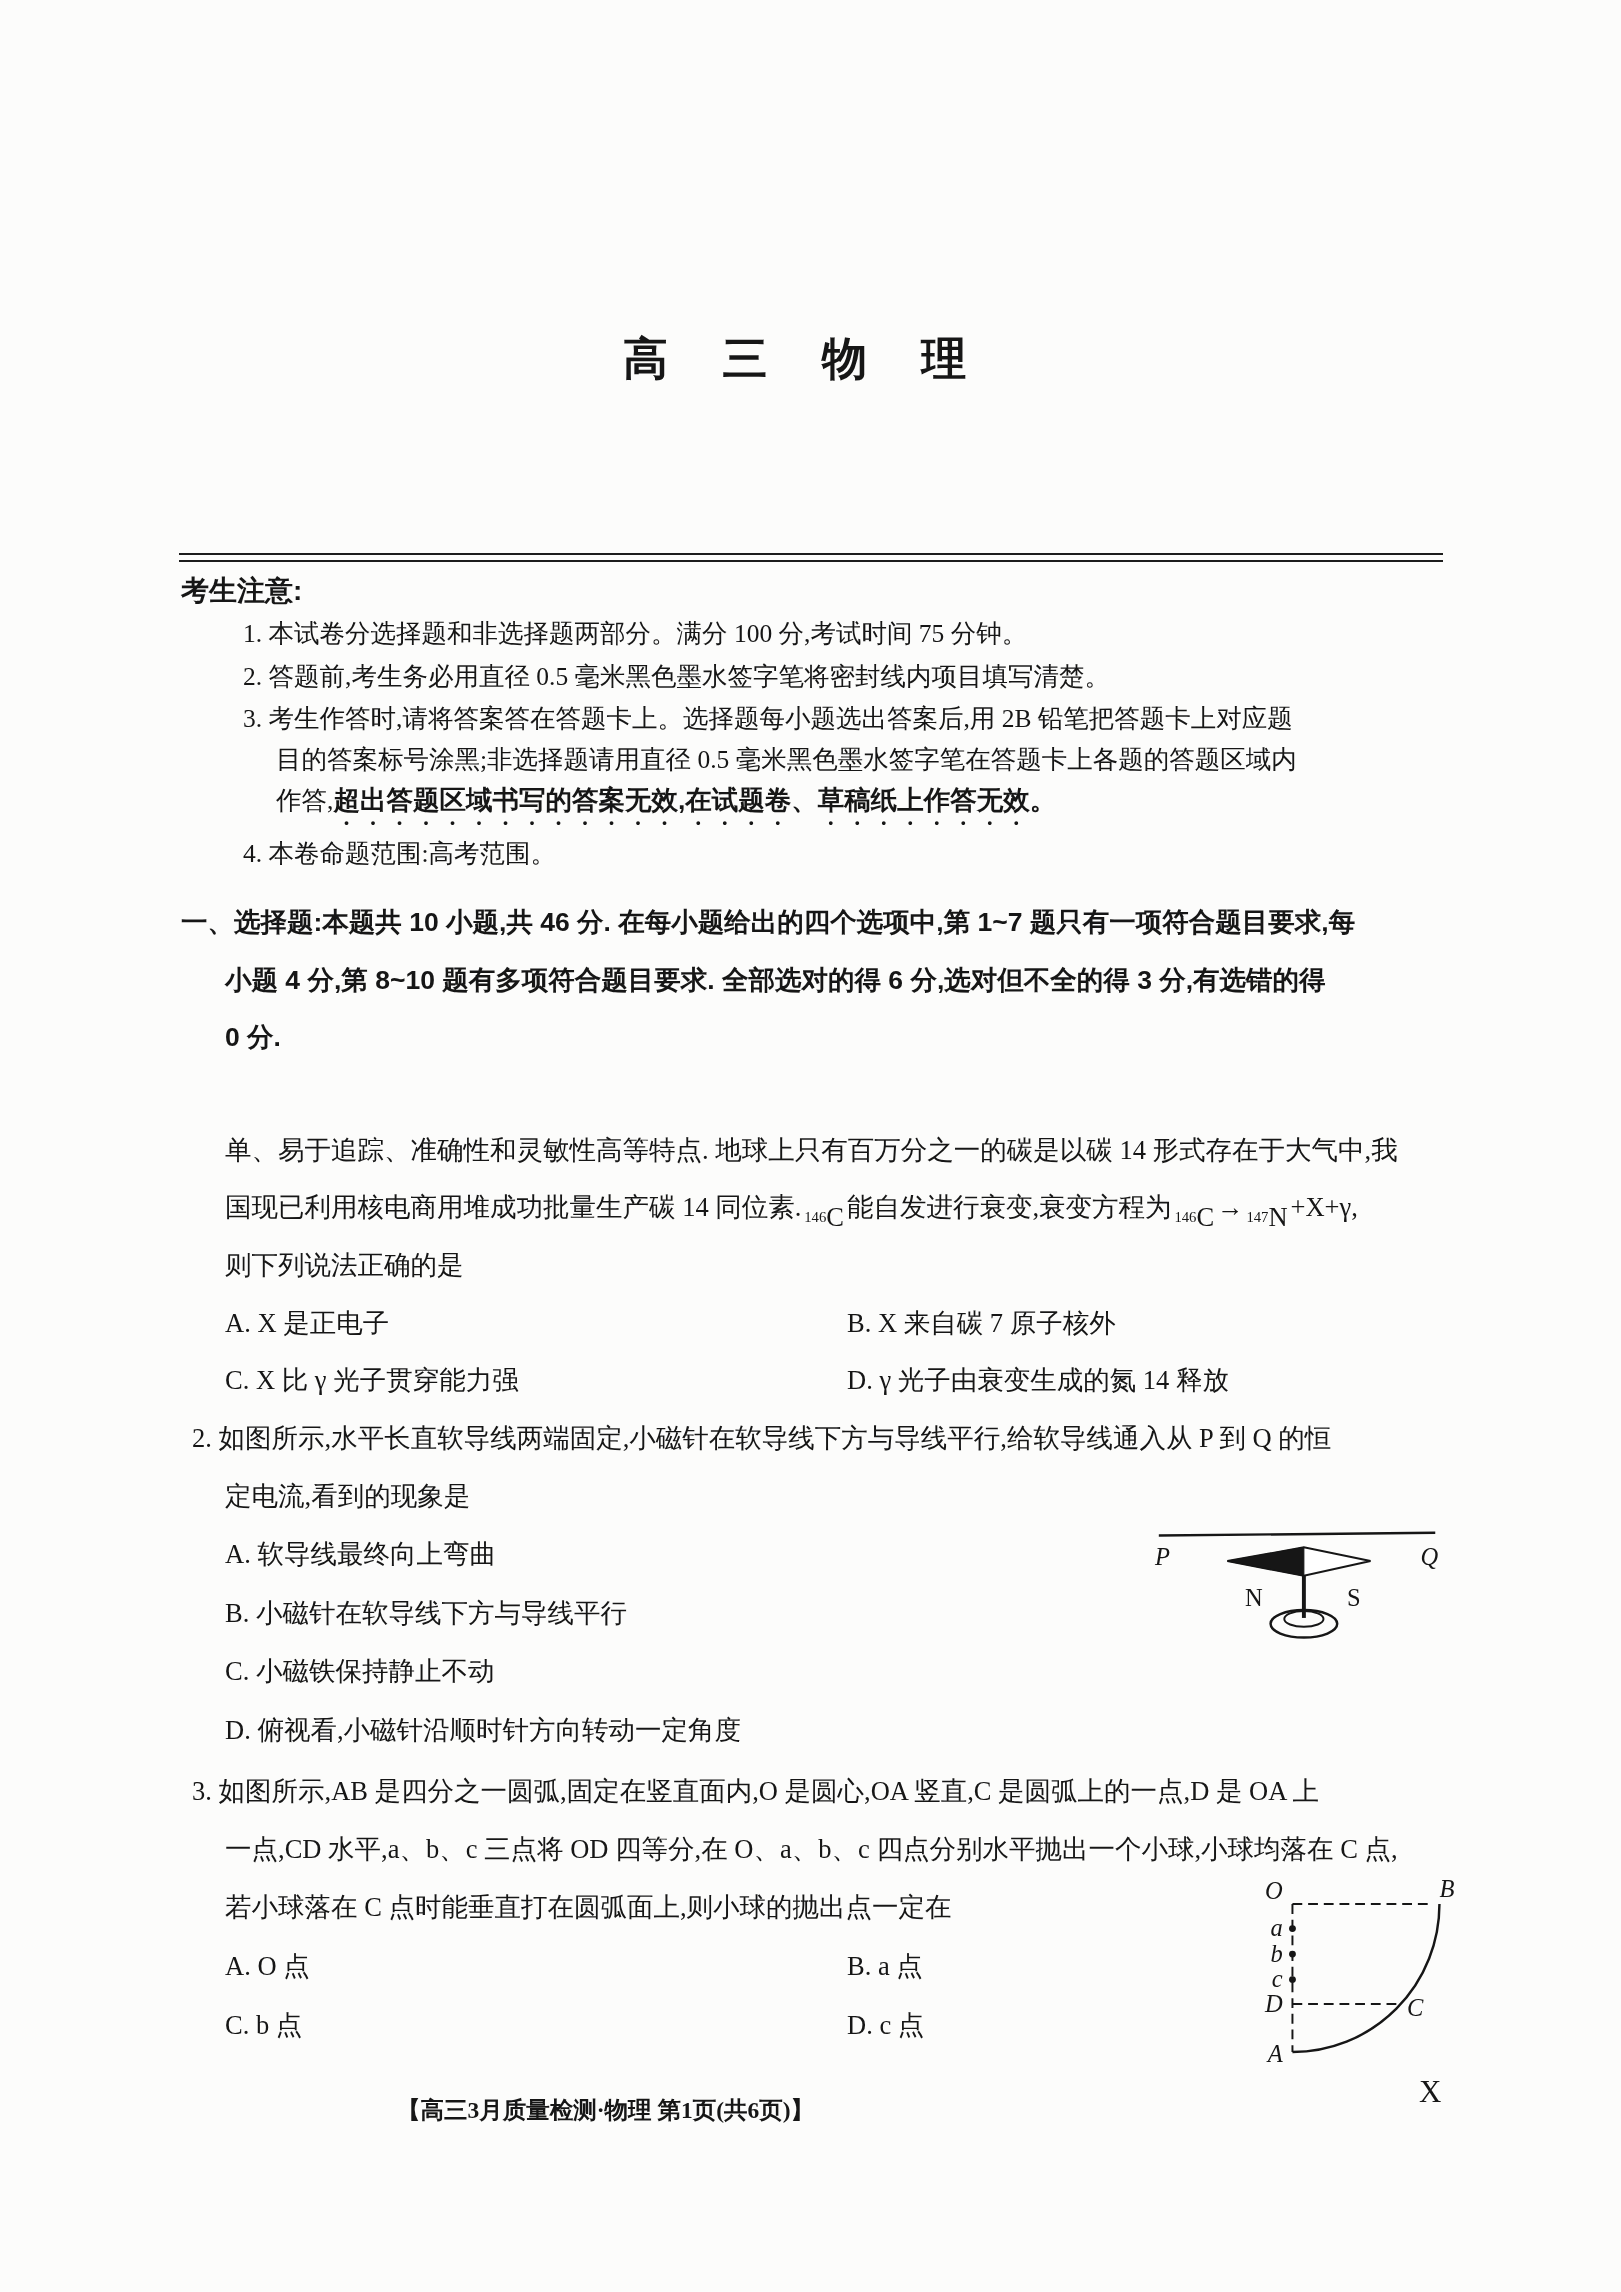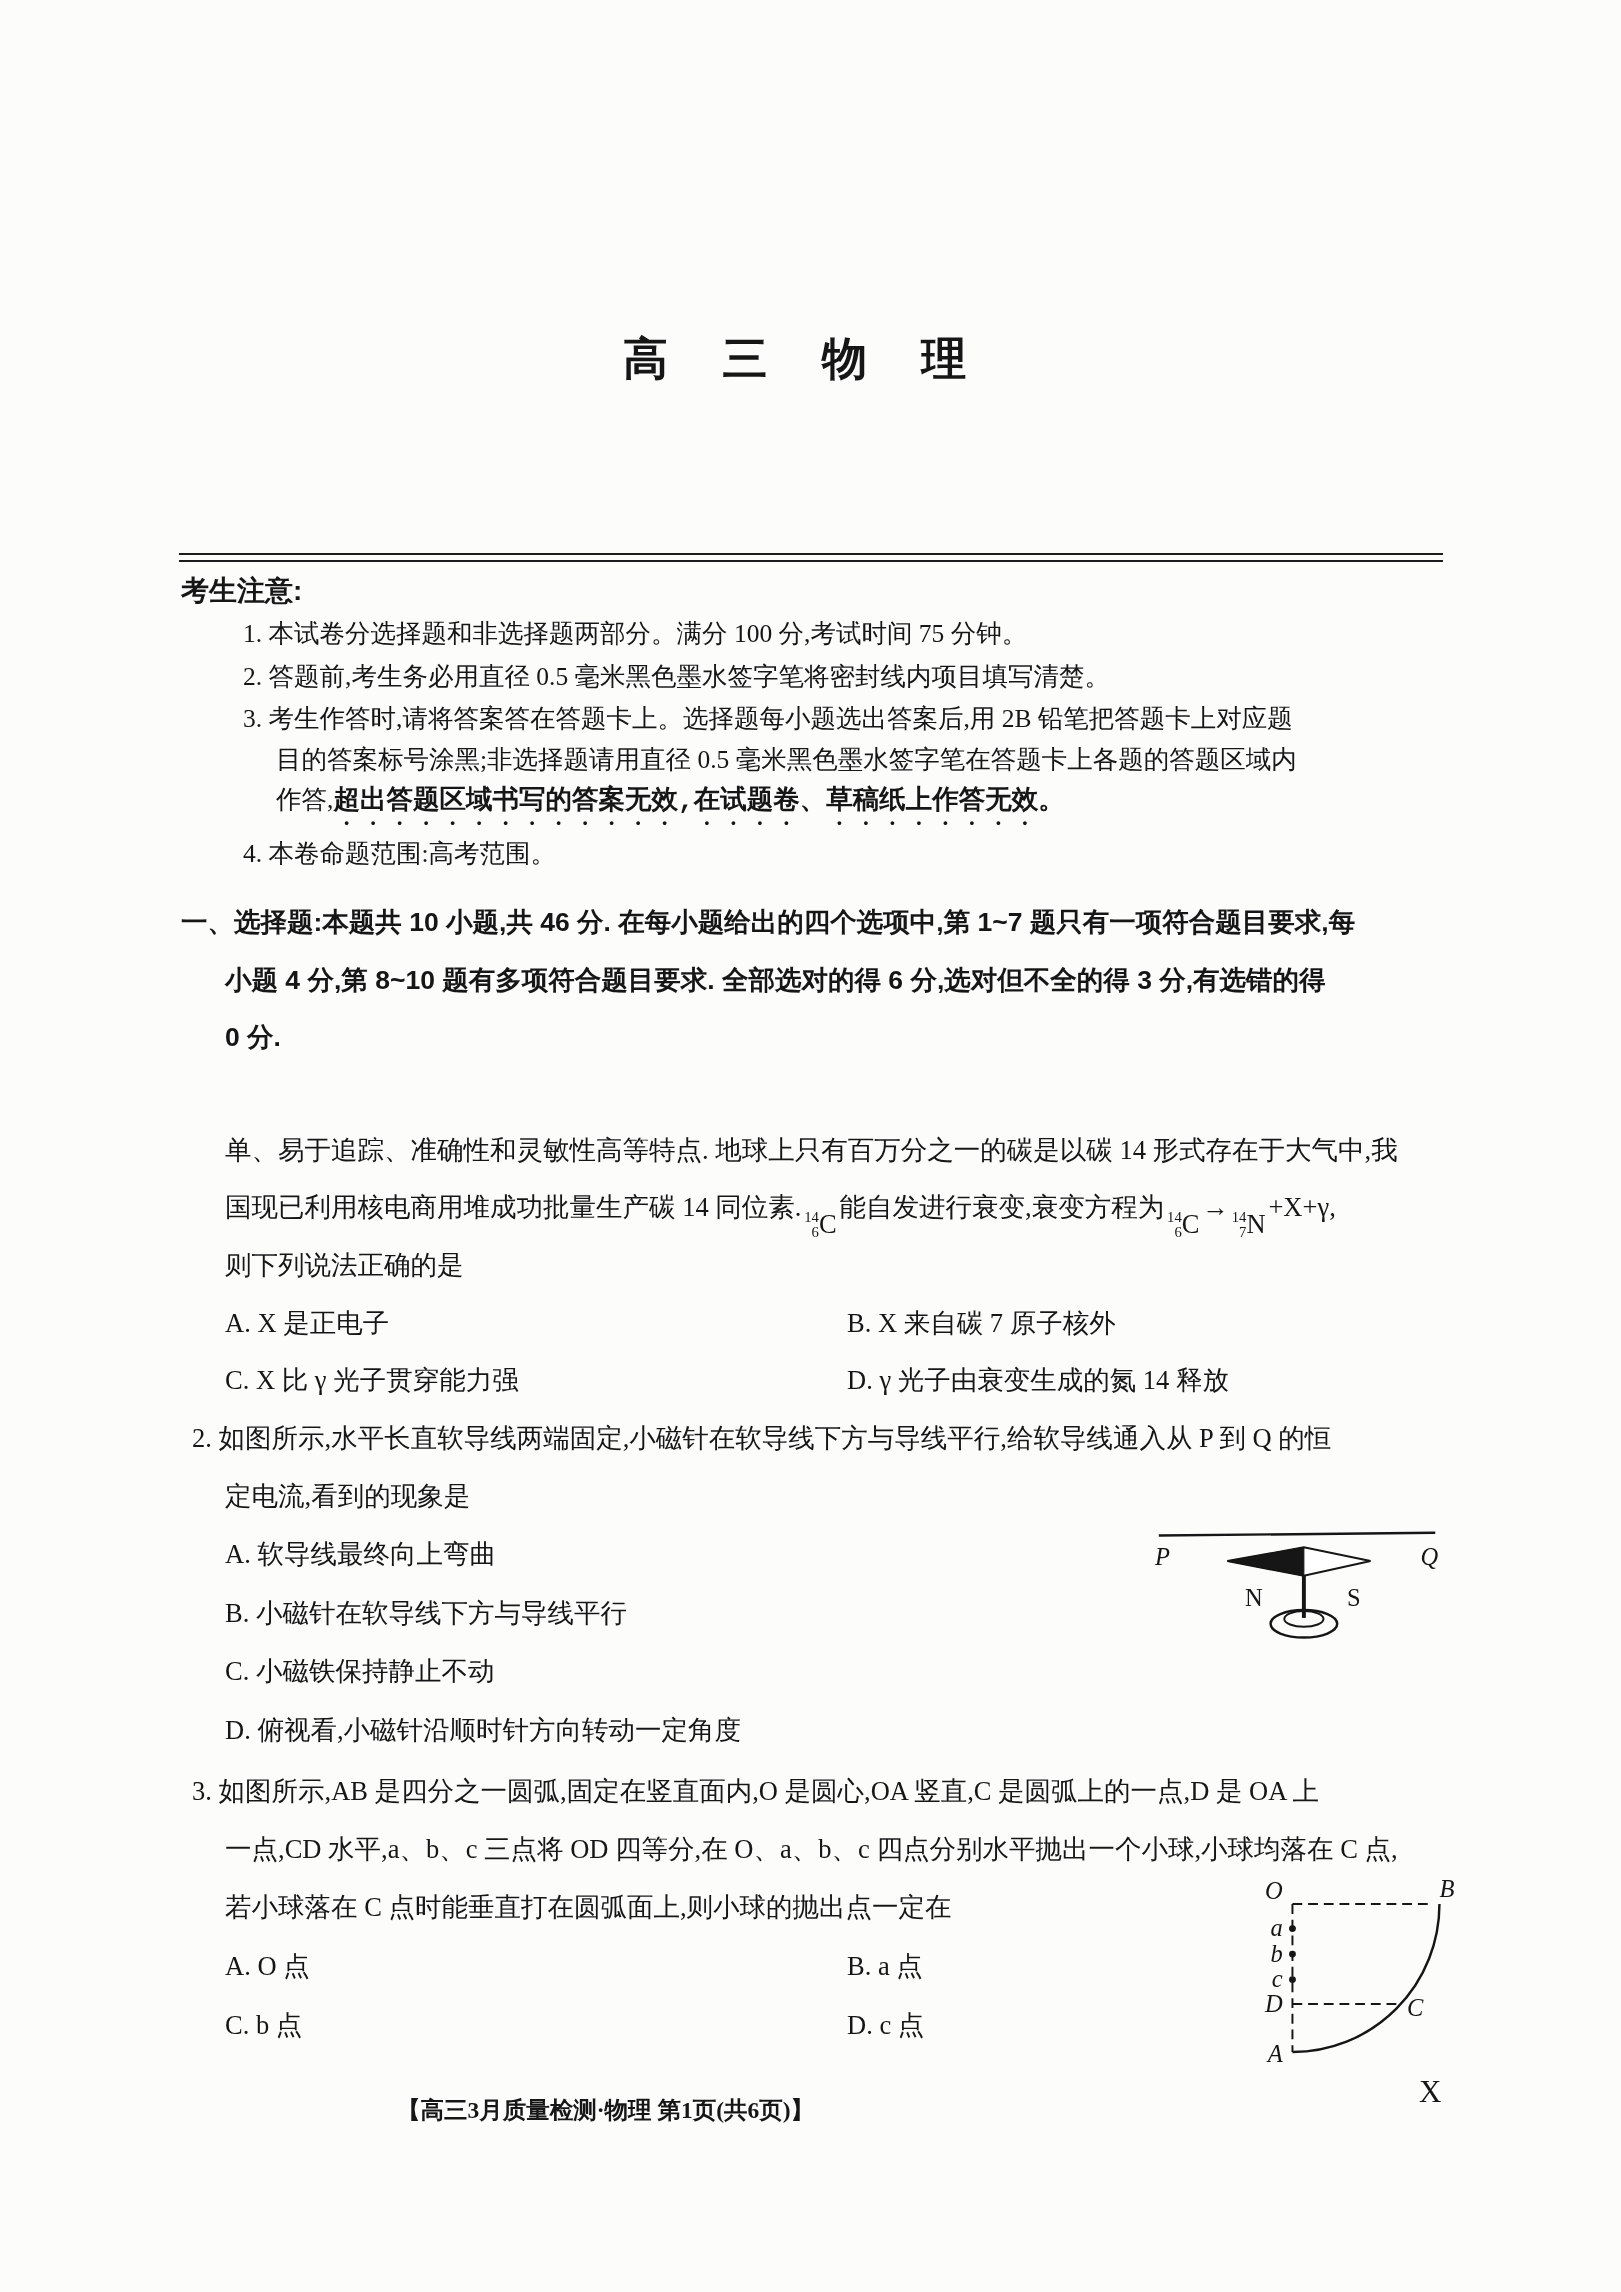--- a/index.html
+++ b/index.html
@@ -20,26 +20,26 @@
     letter-spacing:21.6px;
   }
   .rule { position:absolute; left:179px; width:1264px; height:2px; background:#1c1c1c; }
   .sans { font-family:"Liberation Sans","DejaVu Sans",sans-serif; }
   .notice-head { font-size:28px; font-weight:bold; }
   .nline { font-size:25.5px; line-height:1.2; }
   .bline { font-size:26.5px; line-height:1.25; }
   .shead { font-size:26.5px; font-weight:bold; }
   .emph {
     font-weight:bold; font-size:26.5px;
-    font-family:Liberation Mono, monospace;
+    font-family:Liberation Sans, sans-serif;
     -webkit-text-emphasis:filled dot; -webkit-text-emphasis-position:under right;
     text-emphasis:filled dot; text-emphasis-position:under right;
   }
   .nuclide { display:inline-flex; align-items:center; margin:0 2.9px; vertical-align:-5.9px; }
-  .nscripts { display:inline-flex; flex-direction:column; justify-content:center;
+  .nscripts { display:inline-flex; justify-content:center;
               font-size:14.7px; line-height:1.0; text-align:right; font-weight:normal; }
   .nsym { font-size:26.5px; }
   .footer { font-size:23.5px; font-weight:bold; }
   .vmark { font-size:31px; }
   svg text { fill:#161616; font-family:"Liberation Serif","DejaVu Serif",serif; }
   svg .ital { font-style:italic; font-size:25px; }
   svg .upr  { font-size:25px; }
 </style>
 </head>
 <body>

